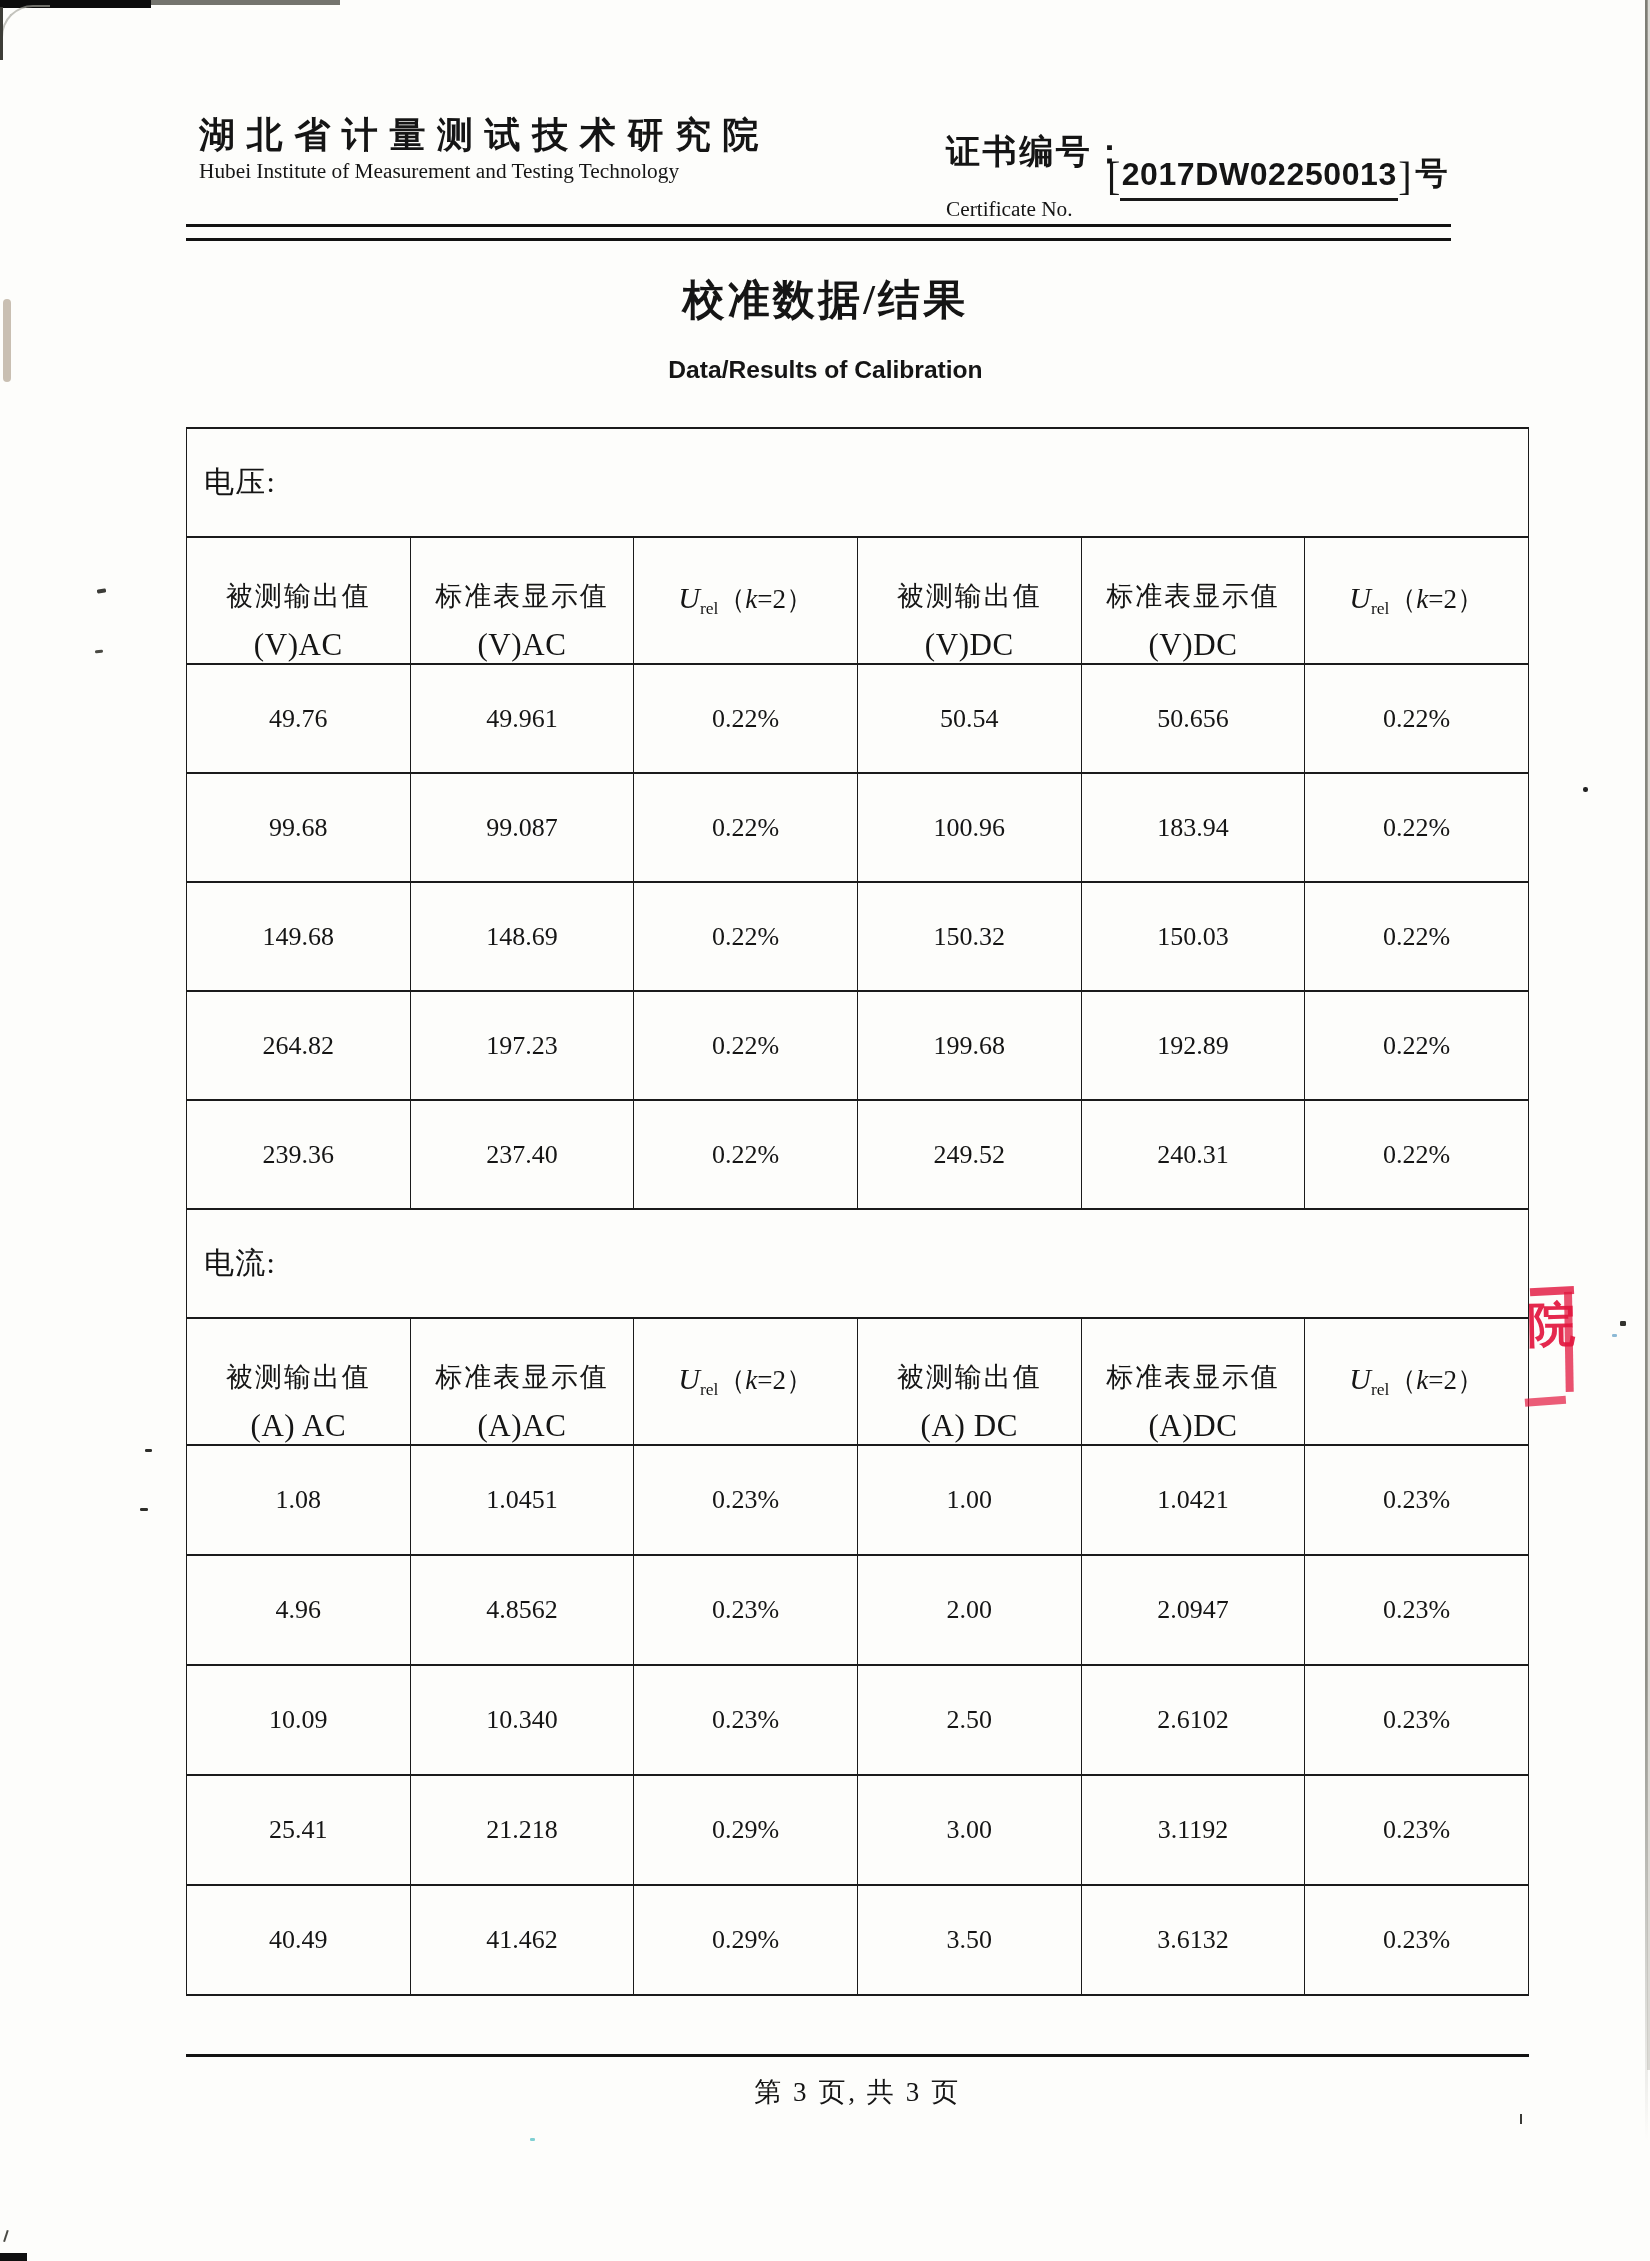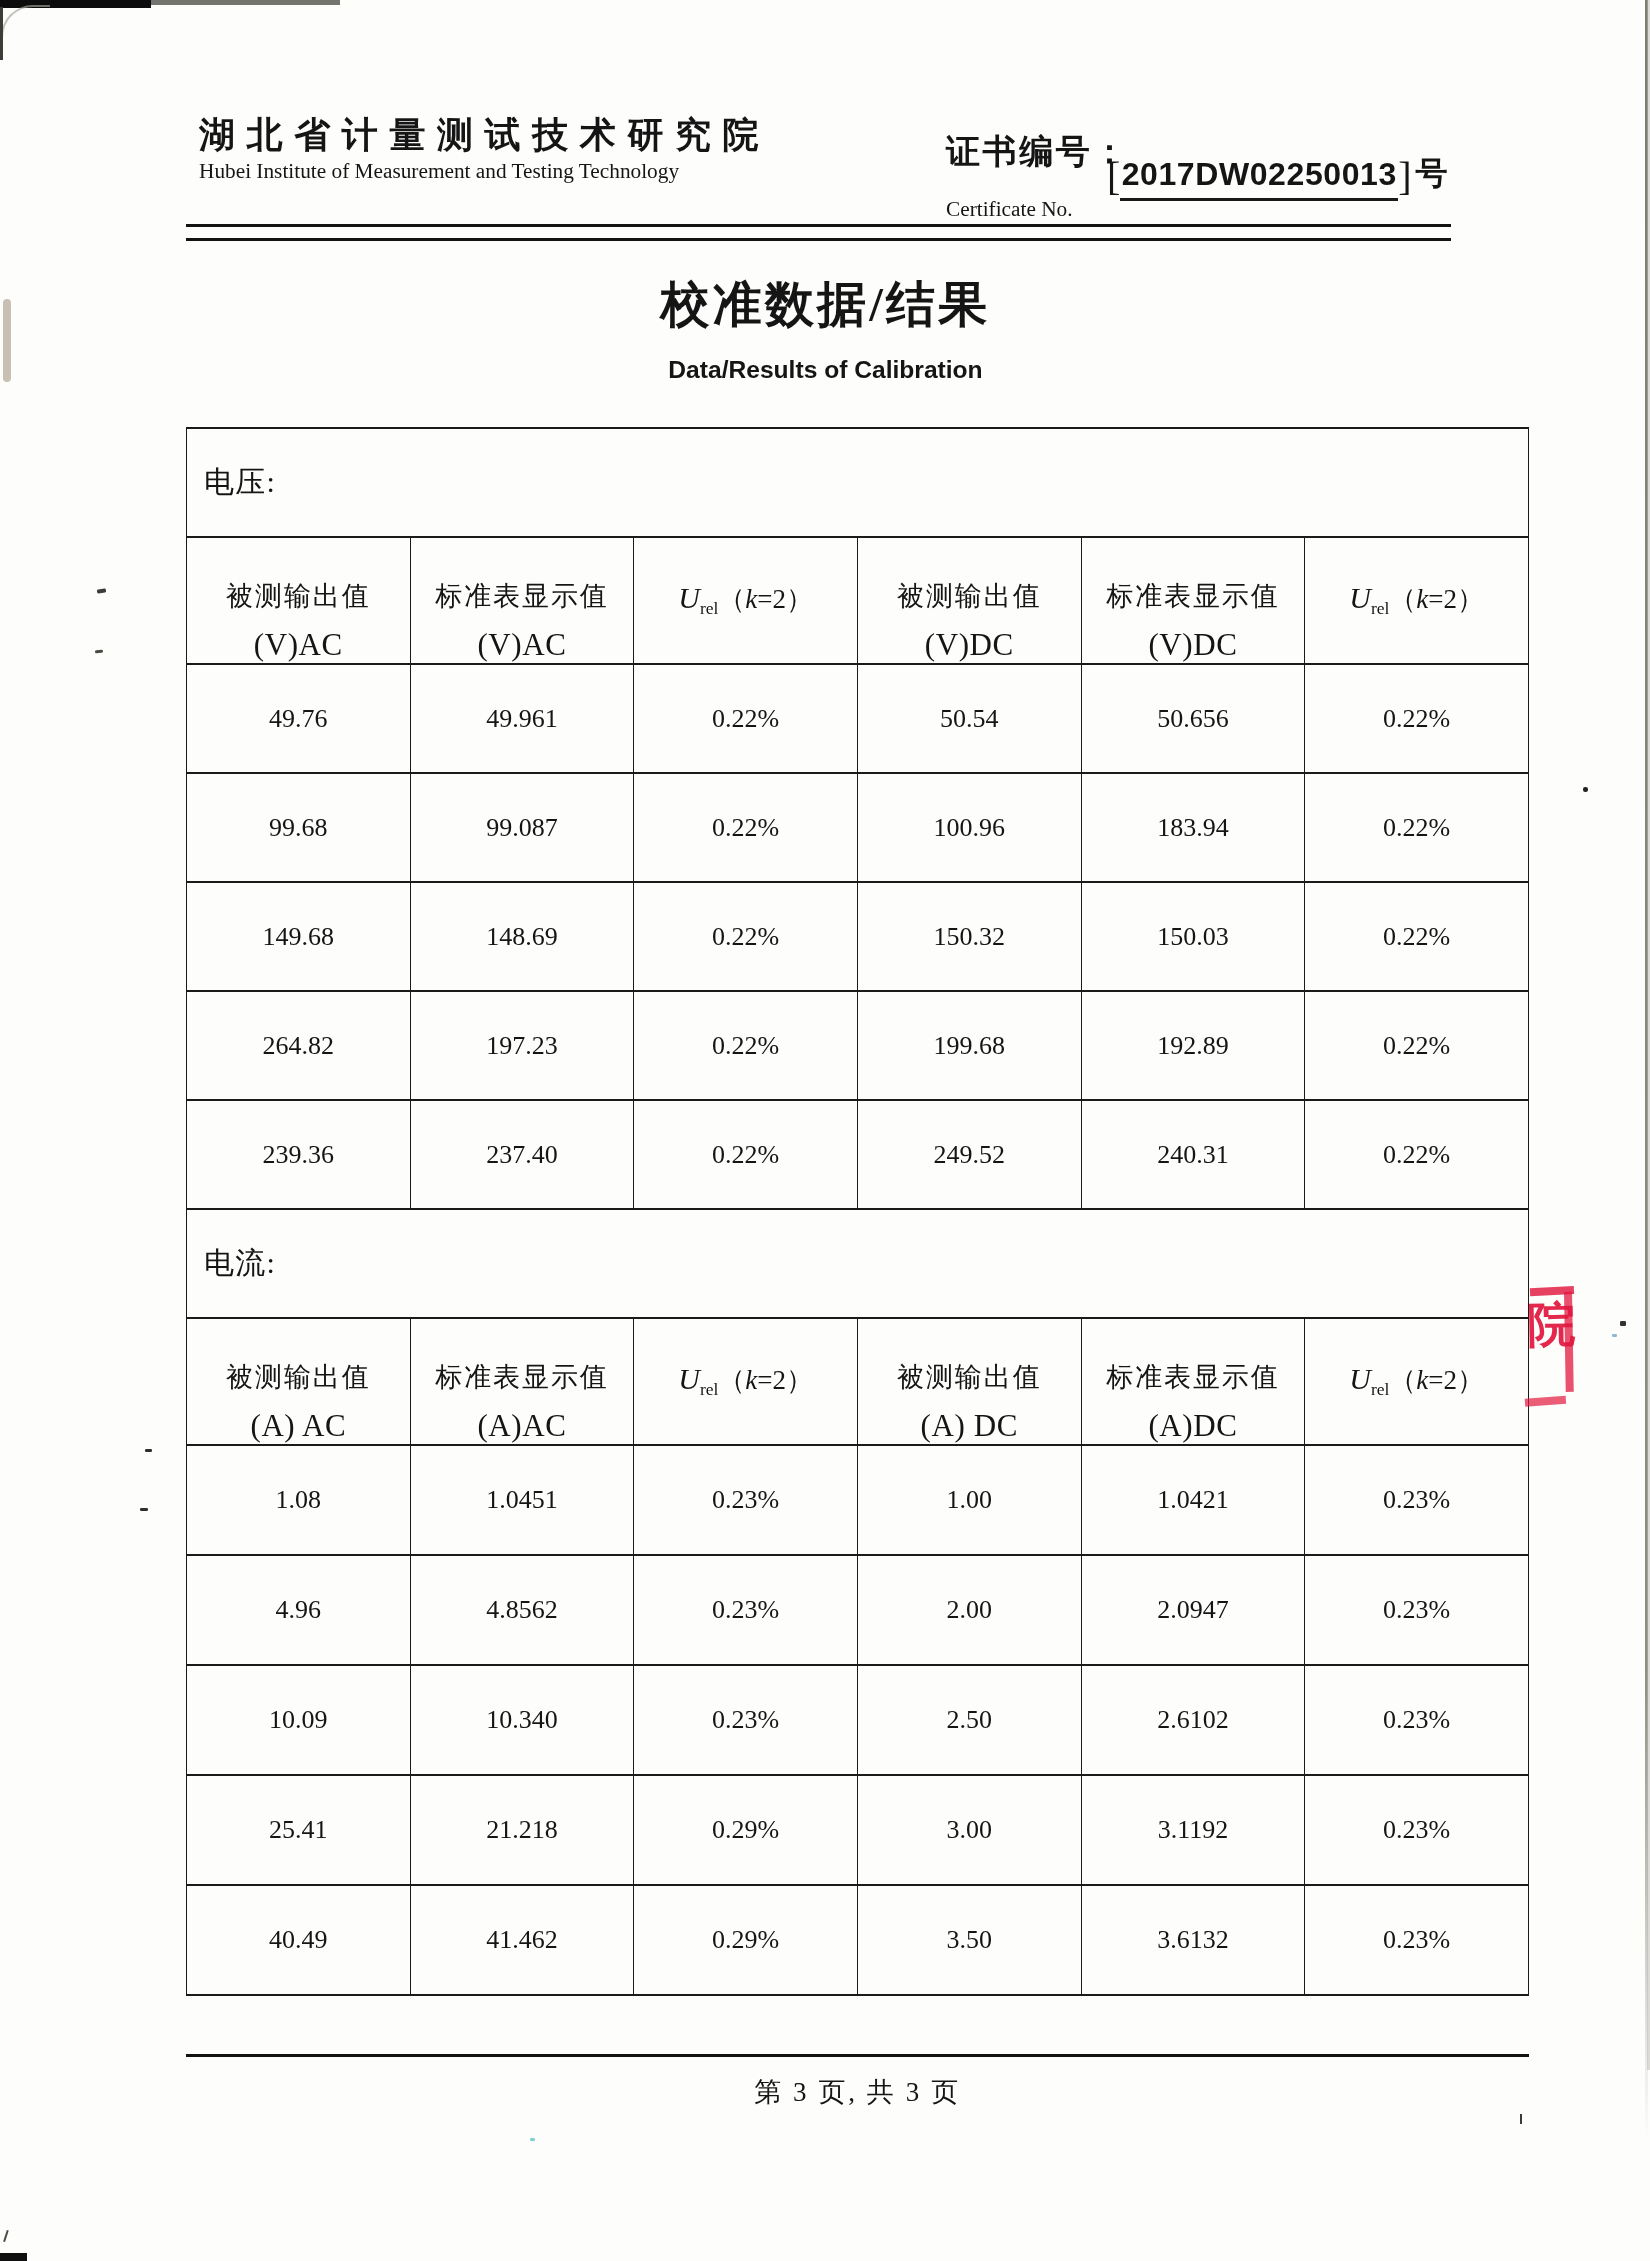--- a/index.html
+++ b/index.html
@@ -36,21 +36,21 @@
     position:absolute;left:946px;top:197px;
     font-size:21.3px;white-space:nowrap;
   }
   .rule-double{
     position:absolute;left:186px;top:224px;width:1265px;height:11px;
     border-top:3.9px solid #121212;border-bottom:3.9px solid #121212;
   }
   
   .title-cn{
     position:absolute;left:0;width:1651px;top:272px;
-    text-align:center;font-size:49px;font-weight:700;letter-spacing:3.2px;
+    text-align:center;font-size:42px;font-weight:700;letter-spacing:3.2px;
   }
   .title-en{
     position:absolute;left:0;width:1651px;top:356px;
     text-align:center;font-size:24.6px;font-weight:700;
     font-family:"Liberation Sans","DejaVu Sans",sans-serif;
   }
   
   .main-table{
     position:absolute;left:186px;top:427px;width:1343px;
     border-collapse:collapse;table-layout:fixed;

